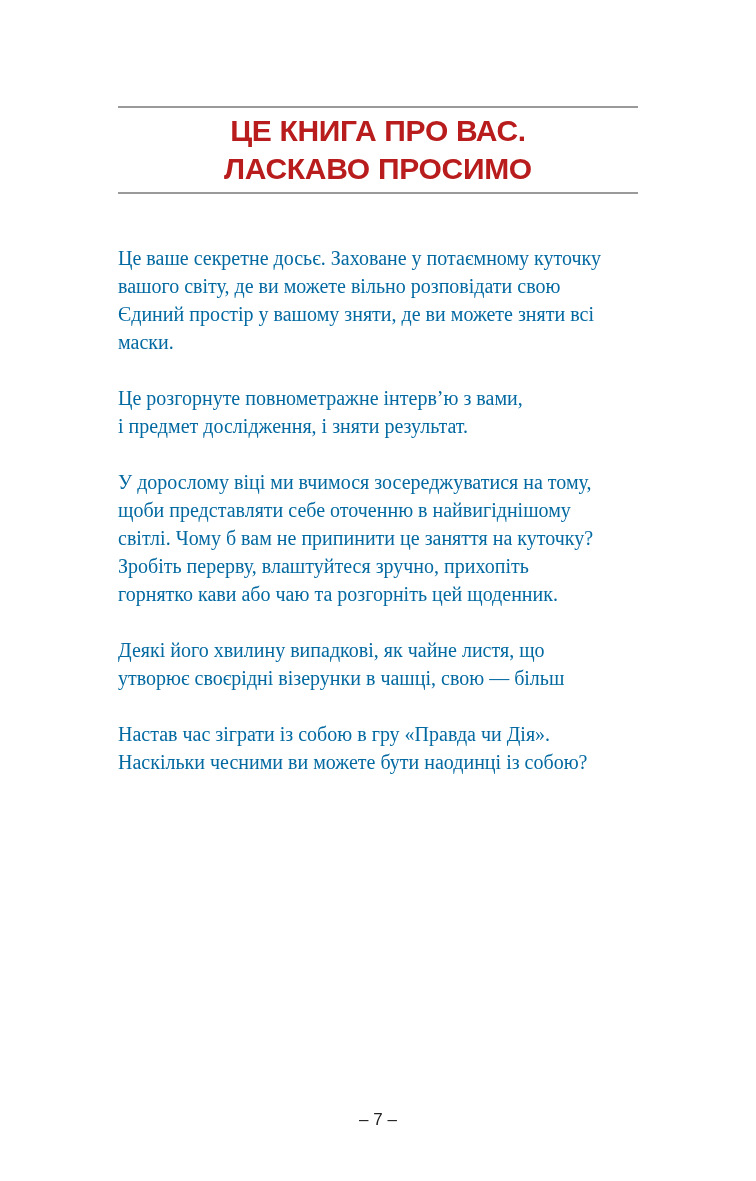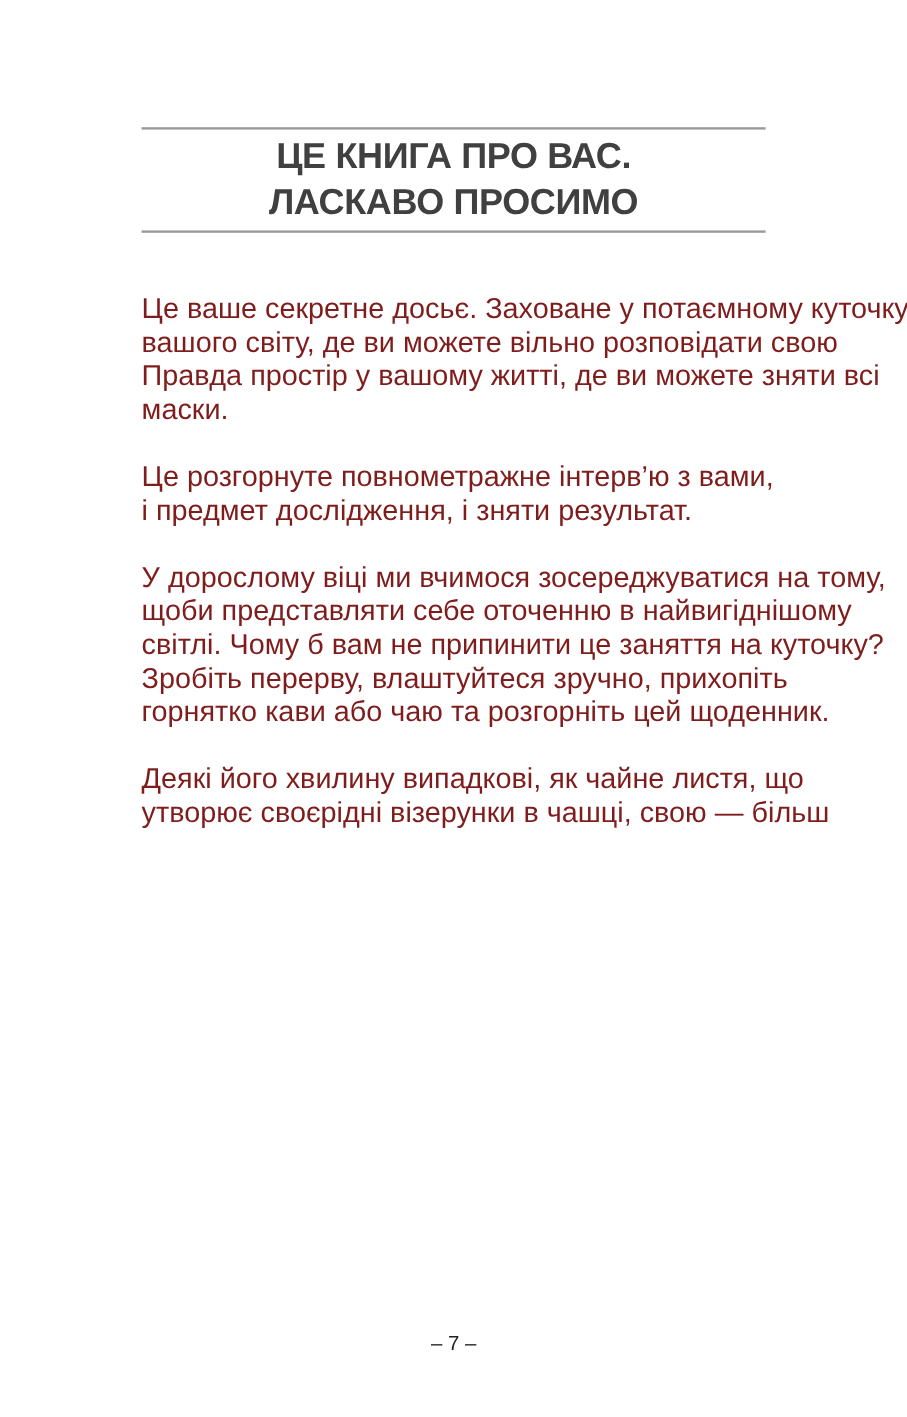--- a/index.html
+++ b/index.html
@@ -32,33 +32,33 @@
     .title {
       position: absolute;
       left: 0;
       top: 112px;
       width: 520px;
       text-align: center;
       font-family: "Liberation Sans", sans-serif;
       font-weight: bold;
       font-size: 30px;
       line-height: 38px;
-      color: #404040;
+      color: #b91c1c;
       letter-spacing: -0.3px;
     }
     .title div { white-space: nowrap; }
     .body {
       position: absolute;
       left: 0;
       top: 244px;
       width: 530px;
-      font-family: Liberation Sans, sans-serif;
-      font-size: 24px;
+      font-family: Liberation Serif, serif;
+      font-size: 20px;
       line-height: 28px;
-      color: #7f1d1d;
+      color: #0369a1;
     }
     .para {
       margin: 0 0 28px 0;
     }
     .para .line {
       display: block;
       white-space: nowrap;
     }
     .page-number {
       position: absolute;
@@ -79,34 +79,38 @@
   <div class="title">
     <div>ЦЕ КНИГА ПРО ВАС.</div>
     <div>ЛАСКАВО ПРОСИМО</div>
   </div>
   <div class="rule rule-bottom"></div>
 
   <div class="body">
     <p class="para">
       <span class="line">Це ваше секретне досьє. Заховане у потаємному куточку</span>
       <span class="line">вашого світу, де ви можете вільно розповідати свою</span>
-      <span class="line">Правда простір у вашому житті, де ви можете зняти всі</span>
+      <span class="line">Єдиний простір у вашому зняти, де ви можете зняти всі</span>
       <span class="line">маски.</span>
     </p>
     <p class="para">
       <span class="line">Це розгорнуте повнометражне інтерв’ю з вами,</span>
       <span class="line">і предмет дослідження, і зняти результат.</span>
     </p>
     <p class="para">
       <span class="line">У дорослому віці ми вчимося зосереджуватися на тому,</span>
       <span class="line">щоби представляти себе оточенню в найвигіднішому</span>
       <span class="line">світлі. Чому б вам не припинити це заняття на куточку?</span>
       <span class="line">Зробіть перерву, влаштуйтеся зручно, прихопіть</span>
       <span class="line">горнятко кави або чаю та розгорніть цей щоденник.</span>
     </p>
     <p class="para">
       <span class="line">Деякі його хвилину випадкові, як чайне листя, що</span>
       <span class="line">утворює своєрідні візерунки в чашці, свою — більш</span>
     </p>
+    <p class="para">
+      <span class="line">Настав час зіграти із собою в гру «Правда чи Дія».</span>
+      <span class="line">Наскільки чесними ви можете бути наодинці із собою?</span>
+    </p>
   </div>
 </div>
 
 <div class="page-number">– 7 –</div>
 
 </body></html>

